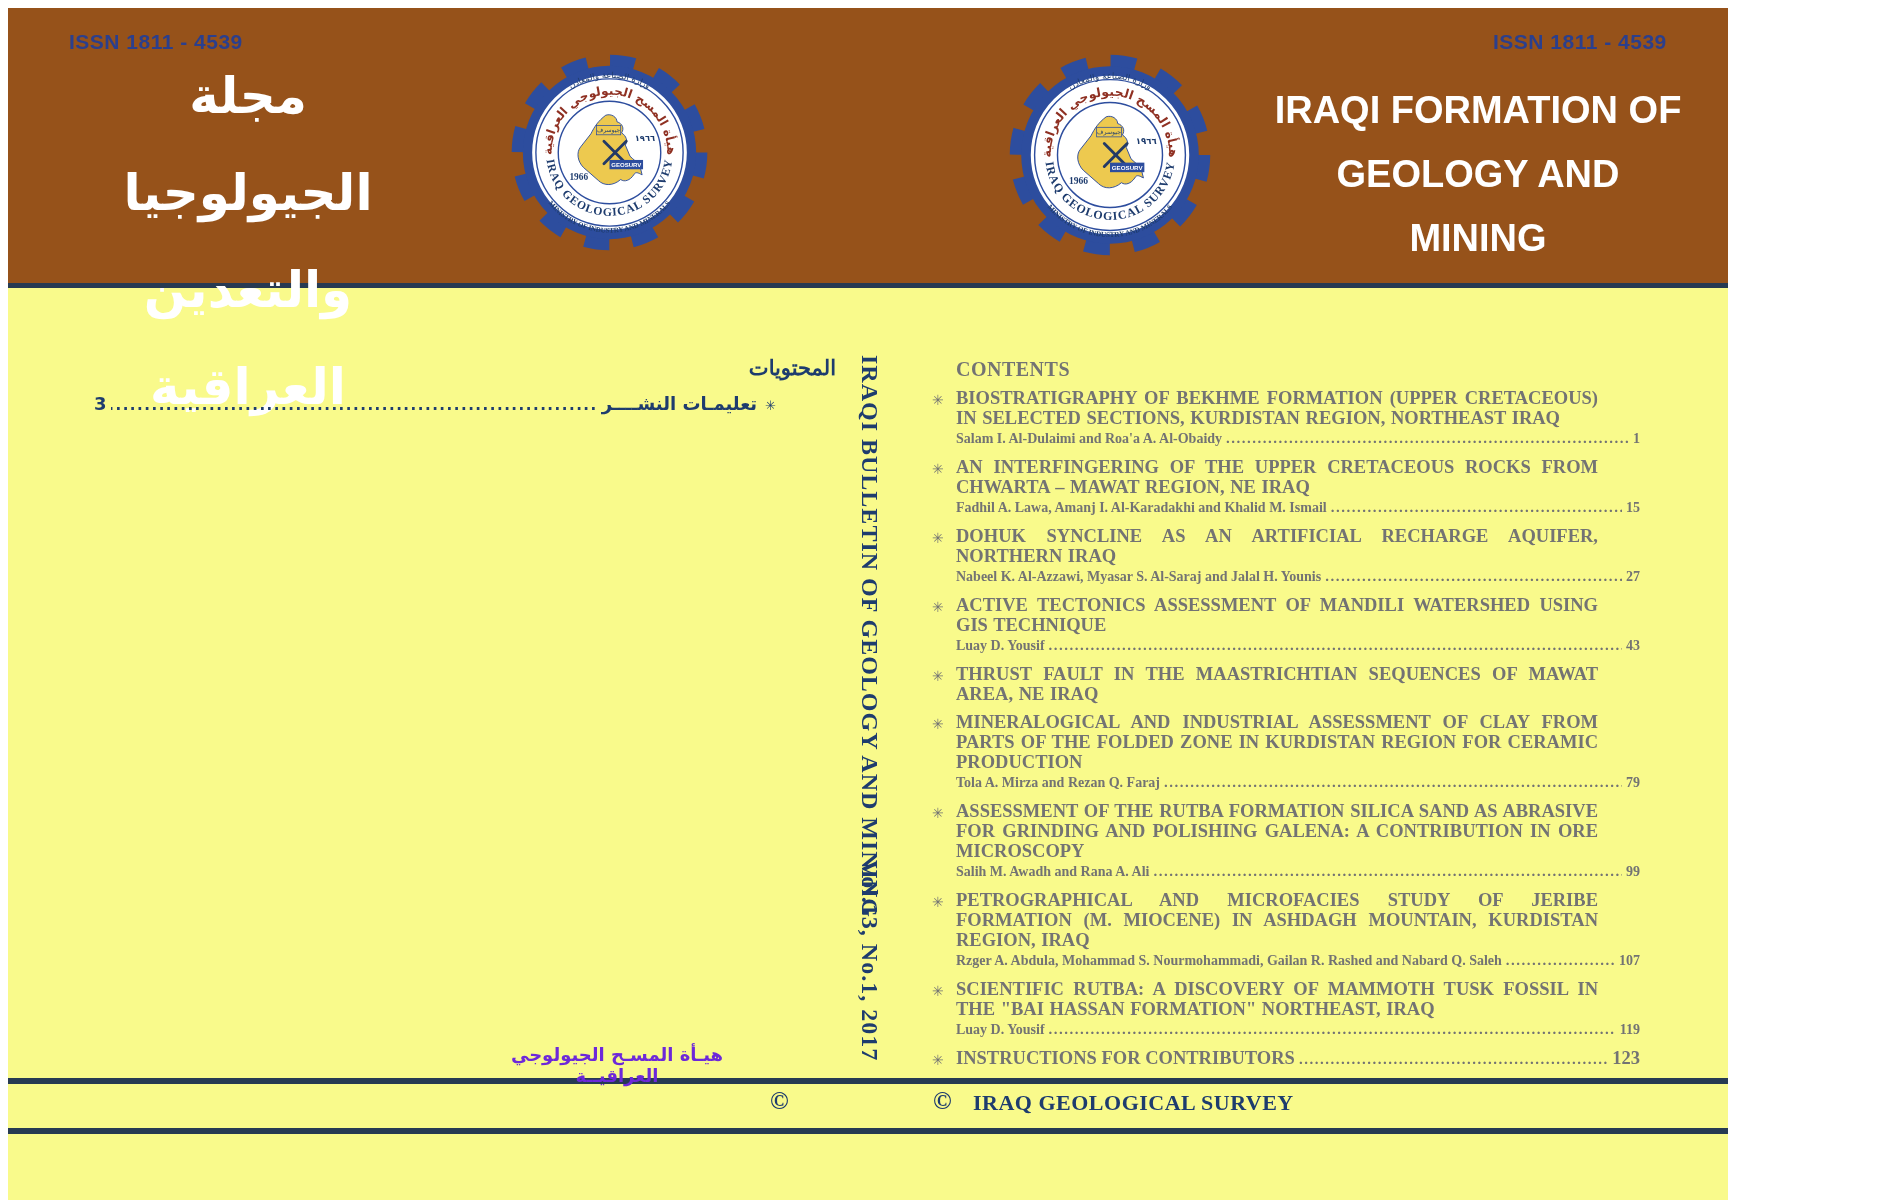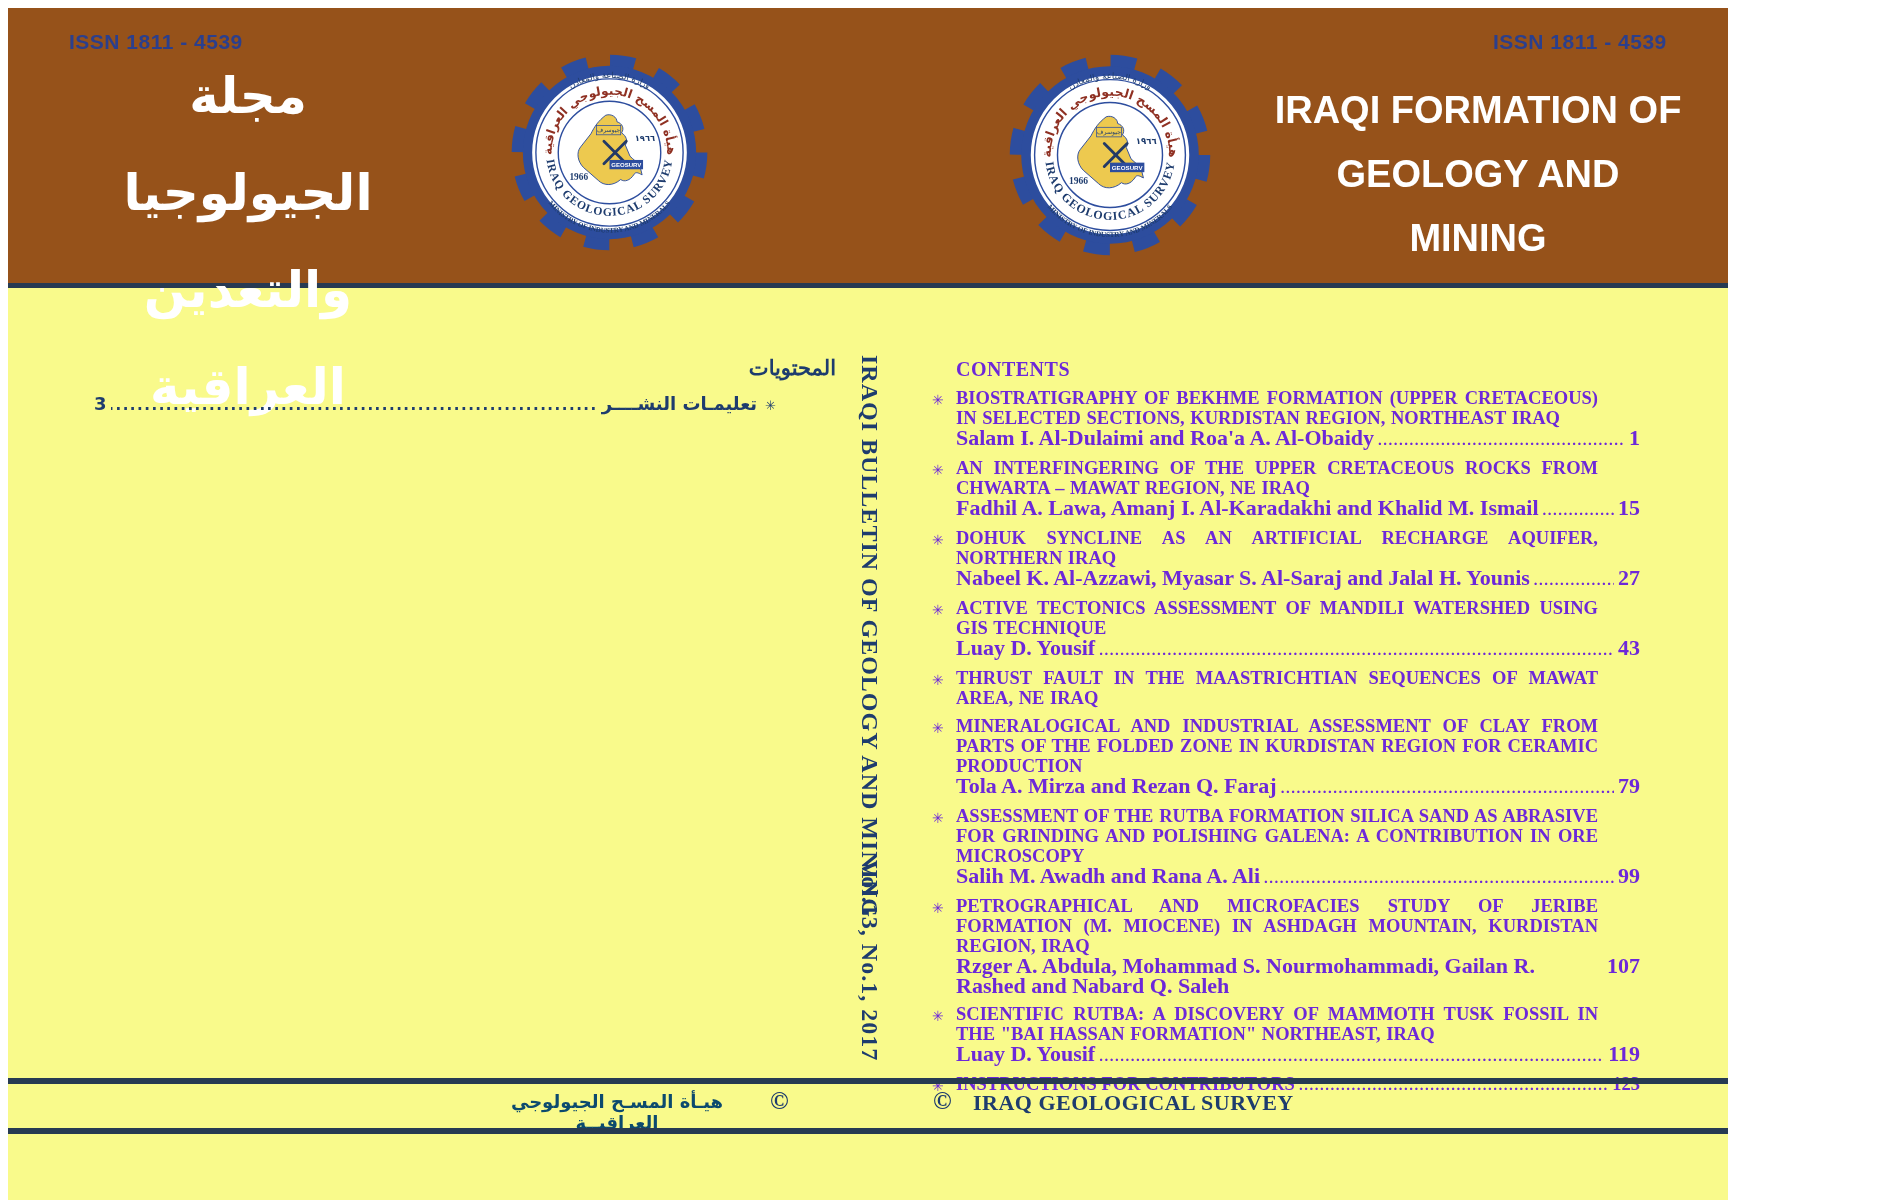--- a/index.html
+++ b/index.html
@@ -66,59 +66,59 @@
     font-size:21px;color:#1e3c6e;direction:rtl;
   }
   .ar-item{
     position:absolute;left:86px;top:385px;width:682px;
     direction:rtl;display:flex;align-items:baseline;
     font-family:"DejaVu Sans", sans-serif;font-weight:bold;
     font-size:18px;color:#1e3c6e;
   }
   .ar-item .bullet-inline{font-size:13px;margin-left:8px;}
   
-  .contents{position:absolute;left:922px;top:350px;width:710px;color:#6d28d9;}
+  .contents{position:absolute;left:922px;top:350px;width:710px;color:#737373;}
   .contents-heading{
     font-weight:bold;font-size:20px;letter-spacing:.5px;
     padding-left:26px;margin-bottom:7px;
   }
   .entry{margin-bottom:8px;}
   .e-title{
     position:relative;padding-left:26px;margin-right:42px;
     font-weight:bold;font-size:18.5px;line-height:20px;
     text-align:justify;word-spacing:1px;
   }
   .bullet{
     position:absolute;left:2px;top:2px;font-size:14px;
     font-family:"DejaVu Sans", sans-serif;
   }
   .e-authors{
     display:flex;align-items:baseline;padding-left:26px;
-    font-weight:bold;font-size:22px;line-height:20px;
+    font-weight:bold;font-size:14px;line-height:20px;
   }
   .entry-row{
     position:relative;display:flex;align-items:baseline;padding-left:26px;
     font-weight:bold;font-size:18.5px;line-height:20px;
   }
   .dots{
     flex:1;overflow:hidden;white-space:nowrap;margin:0 4px;
     font-weight:bold;font-size:15px;letter-spacing:1.5px;
   }
   .dots::before{
     content:"..................................................................................................................................................................................................................................................................................";
   }
   .pg{font-weight:bold;white-space:nowrap;}
   
   .sep{position:absolute;left:0;width:100%;height:6px;background:#273a52;}
   .sep.s1{top:1070px;}
   .sep.s2{top:1120px;}
   .f-ar{
-    position:absolute;left:459px;top:1083px;width:300px;text-align:center;
+    position:absolute;left:459px;top:1036px;width:300px;text-align:center;
     font-family:"DejaVu Sans", sans-serif;font-weight:bold;
-    font-size:18px;color:#0c4a6e;direction:rtl;
+    font-size:18px;color:#6d28d9;direction:rtl;
   }
   .f-c{position:absolute;top:1079px;font-size:25px;font-weight:bold;color:#1e3c6e;}
   .f-c.c1{left:762px;}
   .f-c.c2{left:925px;}
   .f-en{
     position:absolute;left:965px;top:1082px;
     font-weight:bold;font-size:22px;letter-spacing:.5px;color:#1e3c6e;
   }
 </style>
 </head>

